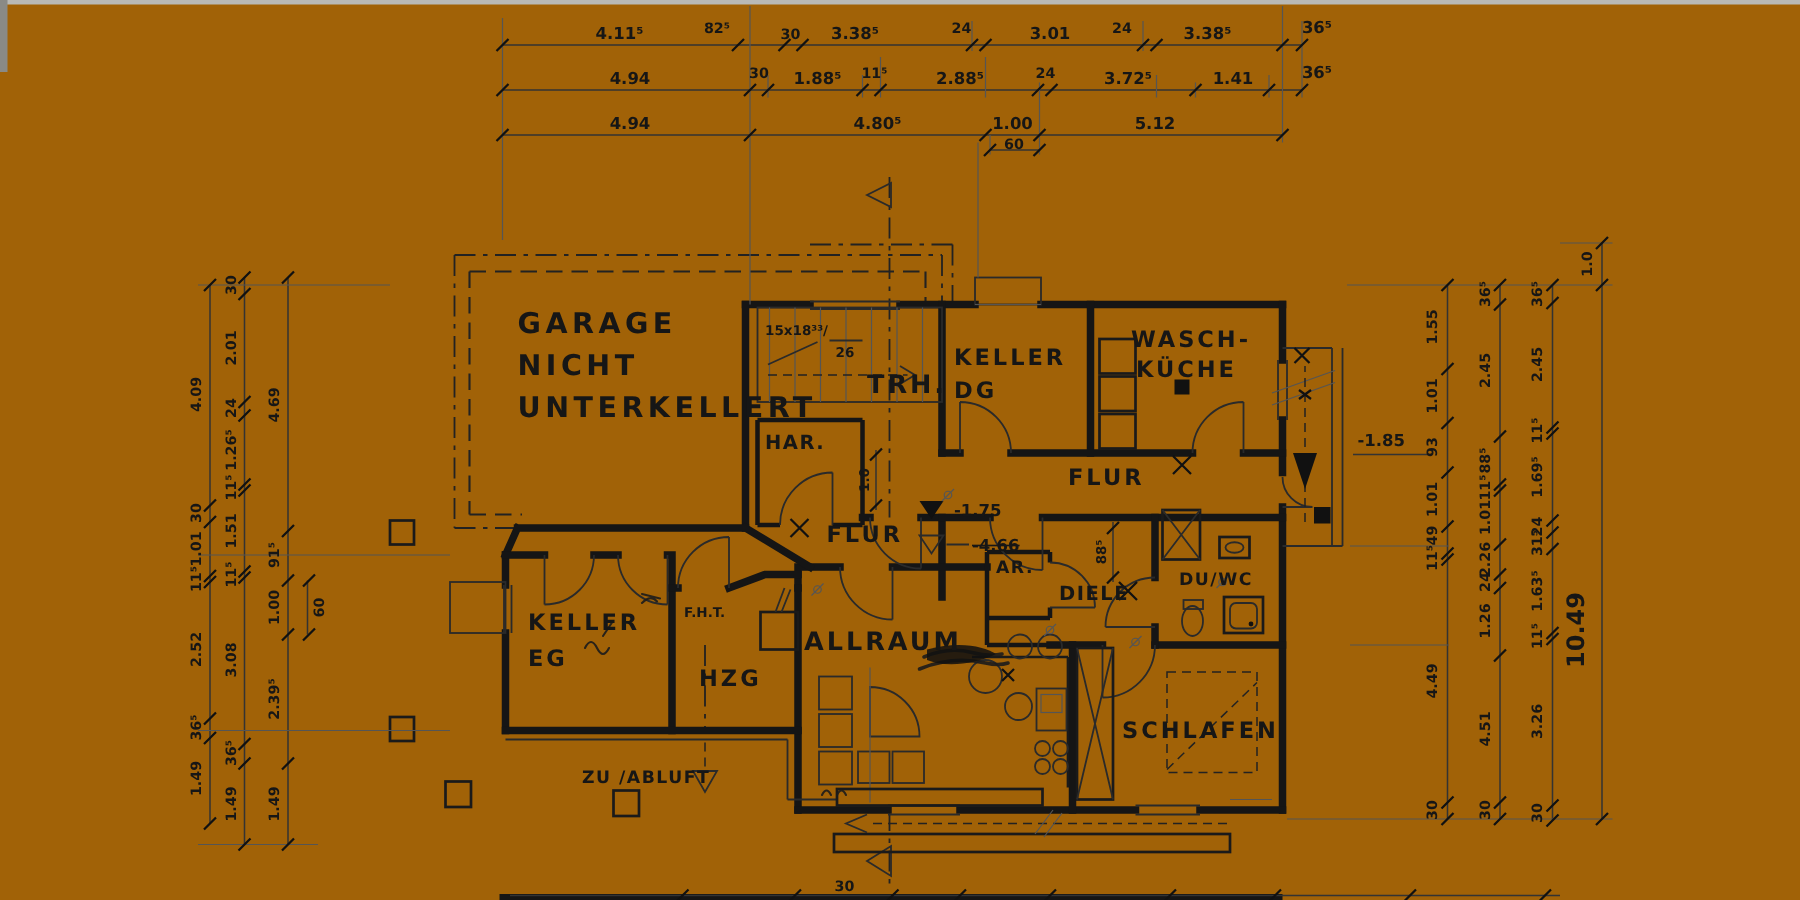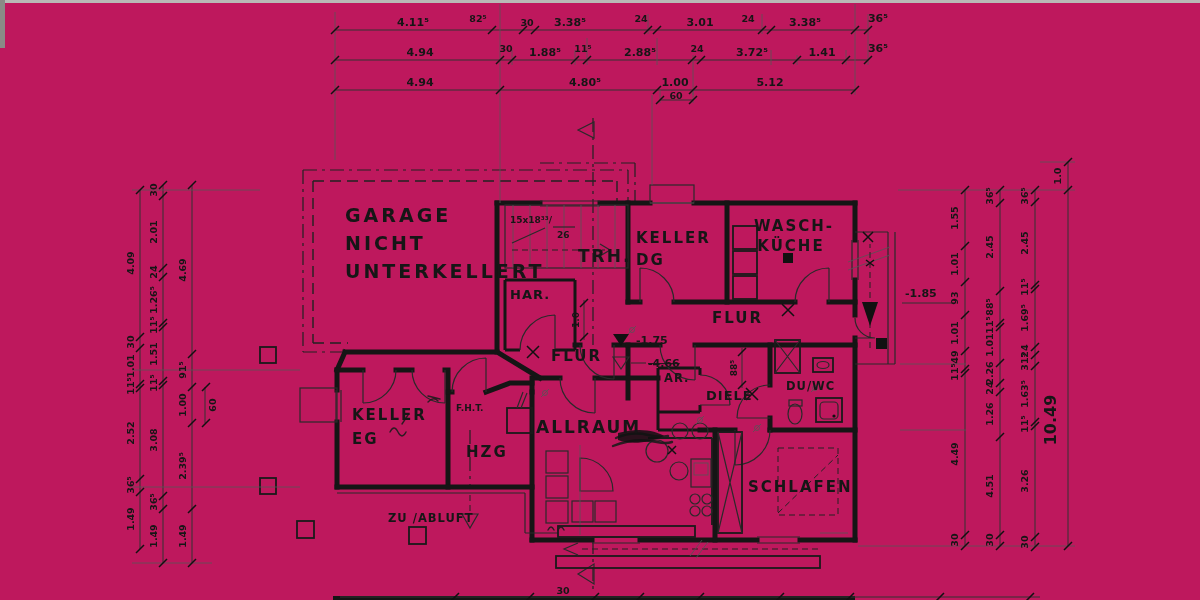--- a/index.html
+++ b/index.html
@@ -1,16 +1,16 @@
 <!DOCTYPE html>
 <html><head>
 <meta charset="utf-8">
 <style>
   html,body{margin:0;padding:0;background:#fff;}
-  .page{position:relative;width:1200px;height:600px;background:#be185d;overflow:hidden;}
+  .page{position:relative;width:1200px;height:600px;background:#a16207;overflow:hidden;}
   svg text{font-family:"DejaVu Sans","Liberation Sans",sans-serif;font-weight:bold;fill:#161616;}
   .d{font-size:11px;} .ds{font-size:9.5px;} .big{font-size:16px;}
   .r18{font-size:17px;letter-spacing:2px;} .r16{font-size:15px;letter-spacing:2px;}
   .r14{font-size:13px;letter-spacing:1px;} .r12{font-size:11.5px;letter-spacing:1px;}
   .r19{font-size:19px;letter-spacing:3px;} .r10{font-size:9px;}
   .w{stroke:#151515;stroke-width:5;fill:none;stroke-linecap:square;}
   .w3{stroke:#151515;stroke-width:3;fill:none;}
   .t{stroke:#2a2a2a;stroke-width:1.2;fill:none;}
   .t8{stroke:#555;stroke-width:0.8;fill:none;}
   .diml{stroke:#333;stroke-width:1;fill:none;}

